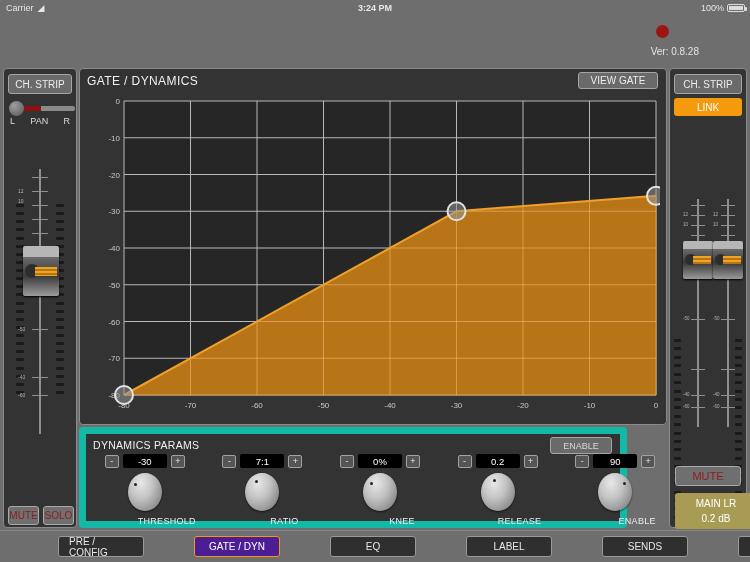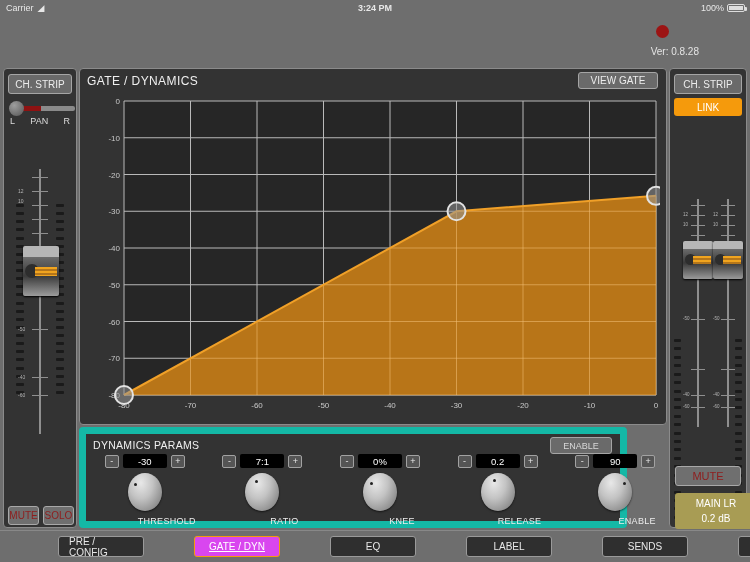--- a/index.html
+++ b/index.html
@@ -171,21 +171,21 @@
             display:flex; flex-direction:column; align-items:center;
             justify-content:center; gap:4px; }
 
   
   .bottom { position:absolute; left:0; bottom:0; width:750px; height:32px;
             background:#6e6e6e; border-top:1px solid #888; }
   .bnav { position:absolute; left:58px; top:5px; display:flex; gap:50px; }
   .bbtn { min-width:86px; height:21px; padding:0 10px; background:#2f2f2f;
           border:1px solid #9a9a9a; border-radius:3px; color:#e8e8e8; font-size:10px;
           display:flex; align-items:center; justify-content:center; }
-  .bbtn.active { background:#d946ef; color:#fff; border-color:#f59a0c;text-decoration:underline; }
+  .bbtn.active { background:#4c1d95; color:#fff; border-color:#f59a0c; }
 </style>
 </head>
 <body>
 
 <div class="statusbar">
   <div class="sb-left">
     <span>Carrier</span>
     <span class="wifi">◢</span>
   </div>
   <div class="sb-center">3:24 PM</div>

